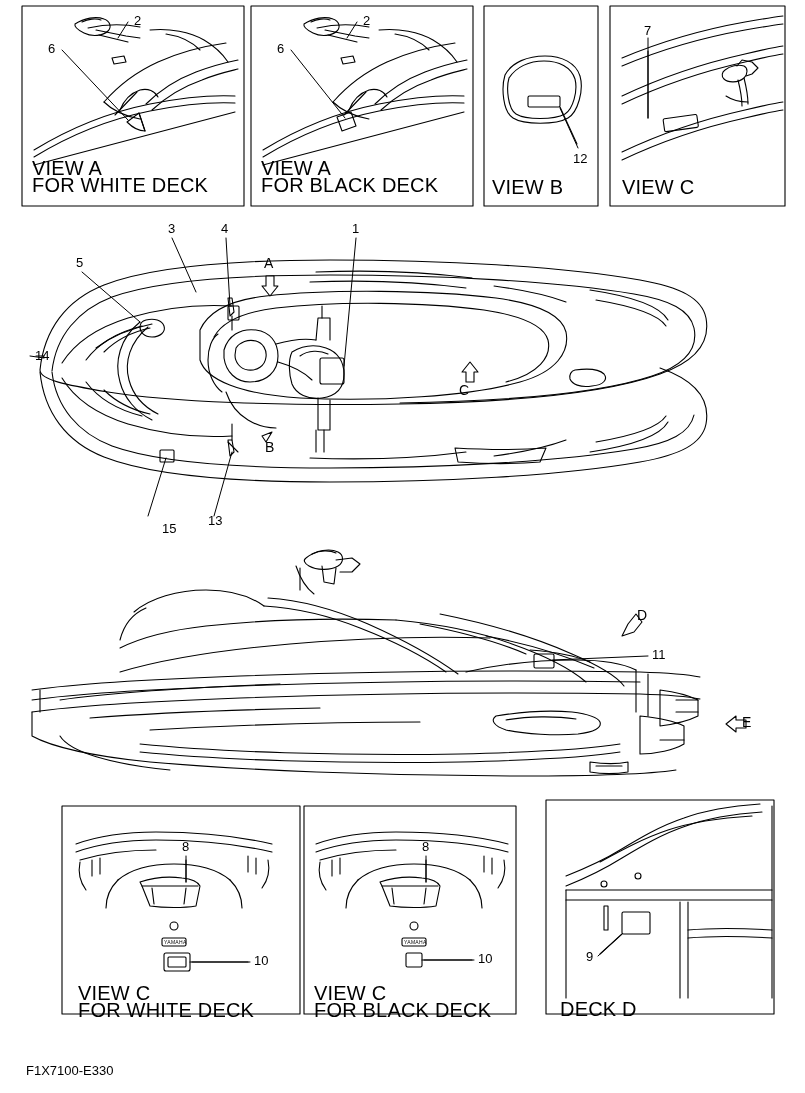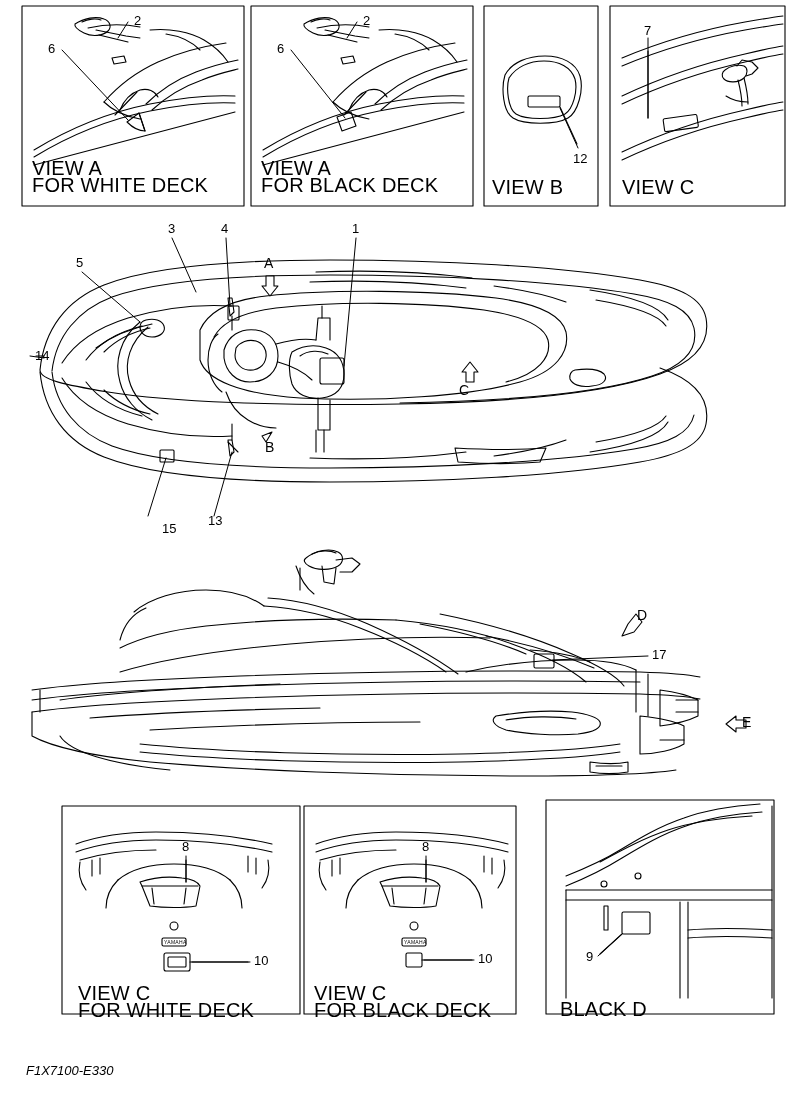--- a/index.html
+++ b/index.html
@@ -365,21 +365,21 @@
   <div class="viewlbl" style="left:261px; top:160px;"><span>VIEW A</span><br><span>FOR BLACK DECK</span></div>
 
   <div class="viewlbl" style="left:492px; top:179px;">VIEW B</div>
 
   <div class="viewlbl" style="left:622px; top:179px;">VIEW C</div>
 
   <div class="viewlbl" style="left:78px; top:985px;"><span>VIEW C</span><br><span>FOR WHITE DECK</span></div>
 
   <div class="viewlbl" style="left:314px; top:985px;"><span>VIEW C</span><br><span>FOR BLACK DECK</span></div>
 
-  <div class="viewlbl" style="left:560px; top:1001px;">BLACK D</div>
+  <div class="viewlbl" style="left:560px; top:1001px;">DECK D</div>
 
   <div class="yamaha-mark" style="left:164px; top:940px;">YAMAHA</div>
   <div class="yamaha-mark" style="left:404px; top:940px;">YAMAHA</div>
 
   <div class="partnum" style="left:48px; top:42px;">6</div>
   <div class="partnum" style="left:134px; top:14px;">2</div>
 
   <div class="partnum" style="left:277px; top:42px;">6</div>
   <div class="partnum" style="left:363px; top:14px;">2</div>
 
@@ -388,31 +388,31 @@
   <div class="partnum" style="left:644px; top:24px;">7</div>
 
   <div class="partnum" style="left:76px; top:256px;">5</div>
   <div class="partnum" style="left:168px; top:222px;">3</div>
   <div class="partnum" style="left:221px; top:222px;">4</div>
   <div class="partnum" style="left:352px; top:222px;">1</div>
   <div class="partnum" style="left:12px; top:349px;margin-left:23px;">14</div>
   <div class="partnum" style="left:142px; top:522px;margin-left:20px;">15</div>
   <div class="partnum" style="left:208px; top:514px;">13</div>
 
-  <div class="partnum" style="left:652px; top:648px;">17</div>
+  <div class="partnum" style="left:652px; top:648px;">11</div>
 
   <div class="partnum" style="left:182px; top:840px;">8</div>
   <div class="partnum" style="left:254px; top:954px;">10</div>
 
   <div class="partnum" style="left:422px; top:840px;">8</div>
   <div class="partnum" style="left:478px; top:952px;">10</div>
 
   <div class="partnum" style="left:586px; top:950px;">9</div>
 
   <div class="letter" style="left:264px; top:256px;">A</div>
   <div class="letter" style="left:265px; top:440px;">B</div>
   <div class="letter" style="left:459px; top:383px;">C</div>
   <div class="letter" style="left:637px; top:608px;">D</div>
   <div class="letter" style="left:742px; top:715px;">E</div>
 
-  <div class="footer" style="left:26px; top:1064px;font-style:italic;">F1X7100-E330</div>
+  <div class="footer" style="left:26px; top:1064px;">F1X7100-E330</div>
 
 </div>
 
 </body></html>

